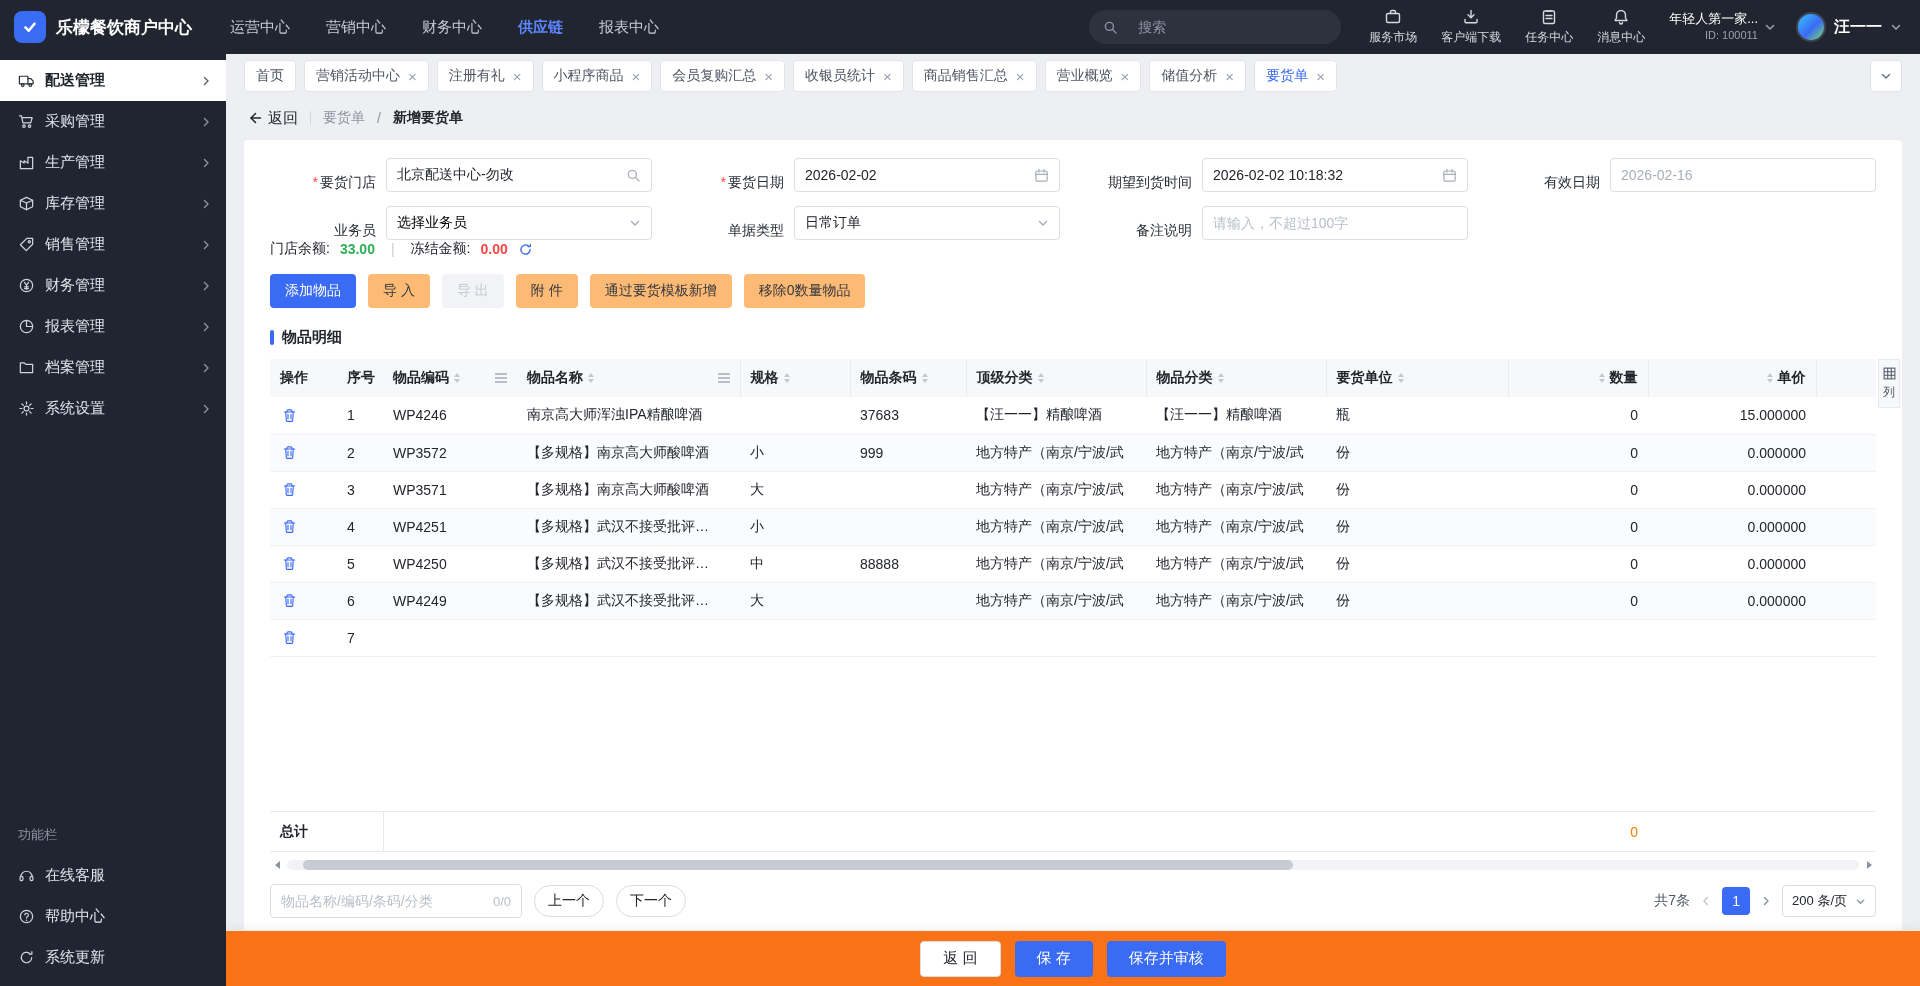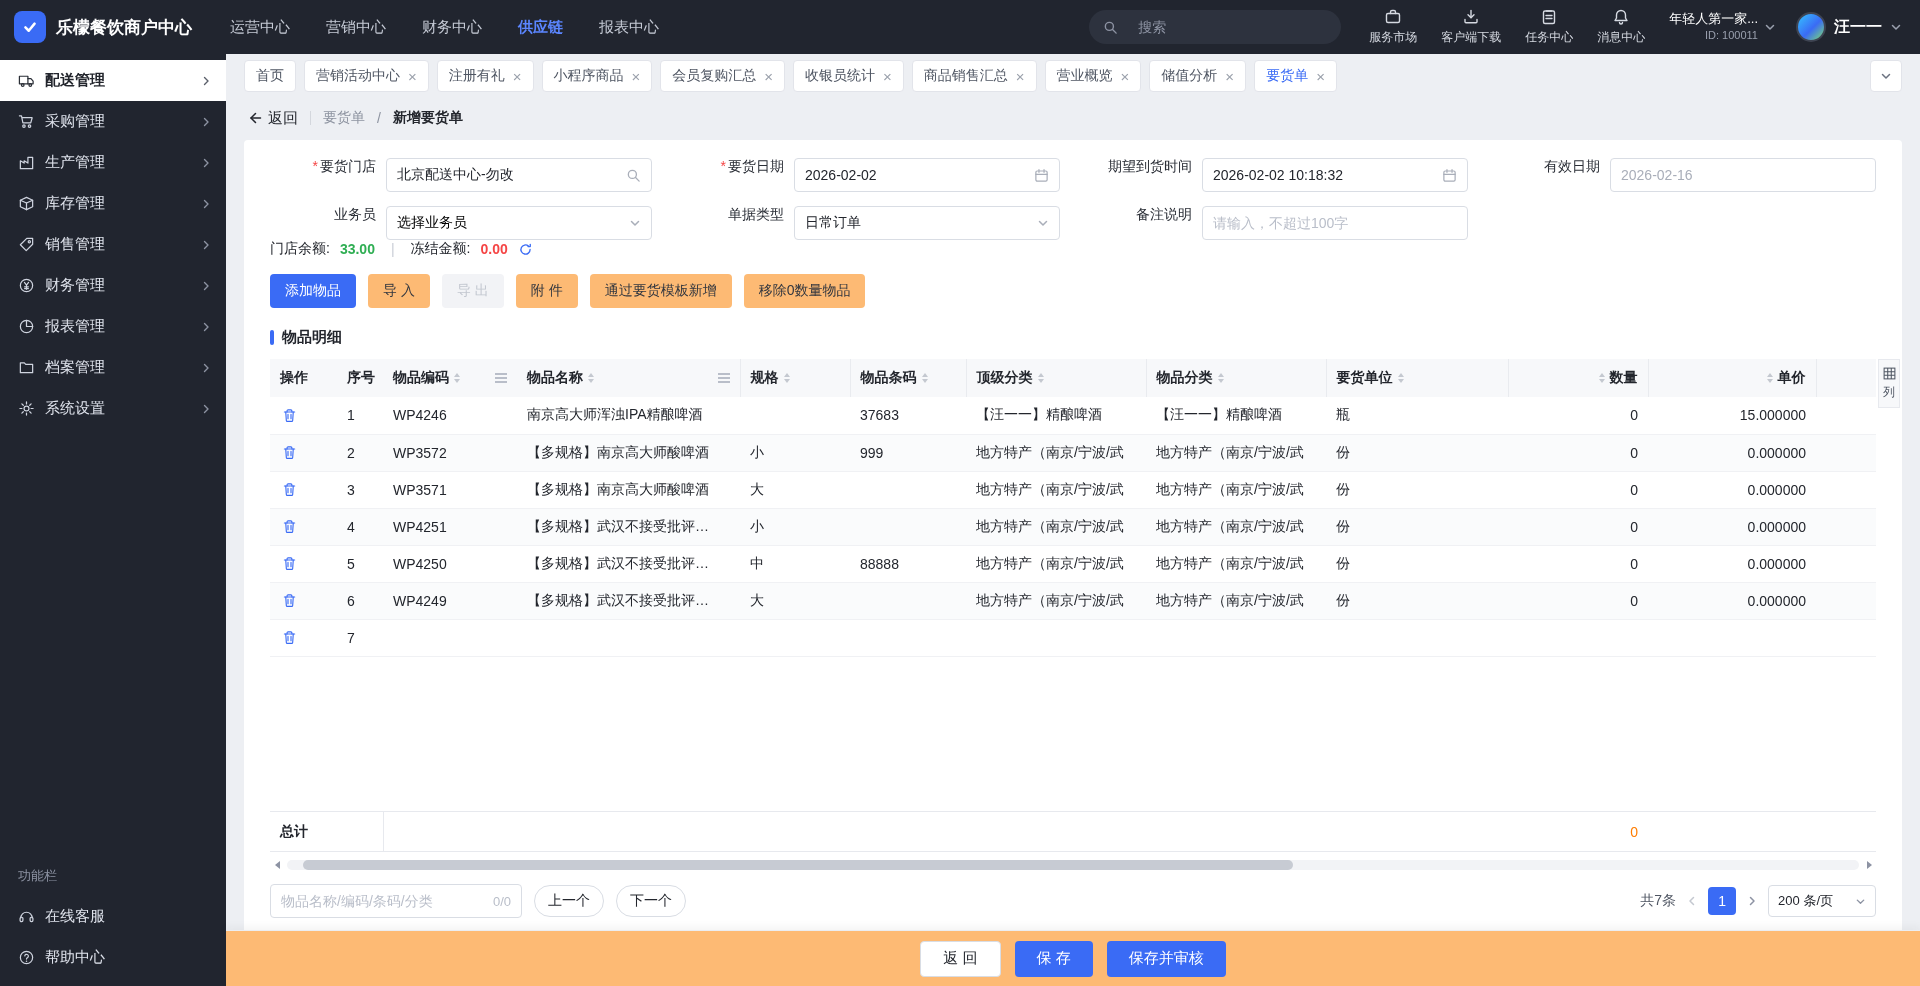--- a/index.html
+++ b/index.html
@@ -55,21 +55,21 @@
 .back-link{display:flex;align-items:center;gap:6px;font-size:15px;color:#23262d;cursor:pointer}
 .crumb-divider{width:1px;height:14px;background:#d4d7dd}
 .crumb-parent{color:#8d93a0}
 .crumb-sep{color:#8d93a0}
 .crumb-current{font-weight:bold}
 
 .card{flex:1;margin:2px 18px 0;background:#fff;border-radius:4px 4px 0 0;padding:18px 26px 0;display:flex;flex-direction:column;min-height:0}
 
 
 .form-grid{display:grid;grid-template-columns:repeat(4,1fr);column-gap:26px;row-gap:14px}
-.field{display:flex;align-items:flex-start;min-width:0}
+.field{display:flex;align-items:flex-end;min-width:0}
 .f-label{width:116px;flex-shrink:0;text-align:right;padding-right:10px;color:#2a2e36;white-space:nowrap}
 .star{color:#f54545;margin-right:2px;font-style:normal}
 .control{flex:1;height:34px;border:1px solid #d9dde4;border-radius:4px;display:flex;align-items:center;gap:6px;padding:0 10px;background:#fff;min-width:0;cursor:text}
 .control .tail{color:#a9aeb9;flex-shrink:0;display:flex}
 .control.disabled input{color:#a9aeb9}
 .control .value{flex:1;white-space:nowrap;overflow:hidden}
 .control .ph{color:#000000}
 .control.select{cursor:pointer}
 
 
@@ -118,24 +118,24 @@
 
 .pager{display:flex;align-items:center;gap:12px;padding:6px 0 12px}
 .pg-search{width:252px;height:34px;border:1px solid #d9dde4;border-radius:4px;display:flex;align-items:center;padding:0 10px;}
 .pg-counter{color:#b9bec9;font-size:13px;flex-shrink:0}
 .pg-btn{height:32px;padding:0 13px;background:#fff;border:1px solid #d9dde4;border-radius:16px;font-size:14px;color:#23262d}
 .pg-right{margin-left:auto;display:flex;align-items:center;gap:10px}
 .pg-total{color:#4e5562}
 .pg-chev{color:#c4c8d0;cursor:pointer;display:flex}
 .pg-chev.on{color:#8d93a3}
 .pg-num{width:28px;height:28px;background:#3a6bf5;color:#fff;border-radius:4px;display:flex;align-items:center;justify-content:center;cursor:pointer}
-.pg-size{height:32px;border:1px solid #d9dde4;border-radius:4px;display:flex;align-items:center;gap:22px;padding:0 9px;font-size:13px;cursor:pointer;color:#23262d;white-space:nowrap}
-
-
-.actionbar{height:56px;background:#fdba74;border-top:1px solid #ebedf1;box-shadow:0 -3px 8px rgba(31,35,41,.05);display:flex;align-items:center;justify-content:center;gap:14px;flex-shrink:0}
+.pg-size{height:32px;border:1px solid #d9dde4;border-radius:4px;display:flex;align-items:center;gap:8px;padding:0 9px;font-size:13px;cursor:pointer;color:#23262d;white-space:nowrap}
+
+
+.actionbar{height:56px;background:#f97316;border-top:1px solid #ebedf1;box-shadow:0 -3px 8px rgba(31,35,41,.05);display:flex;align-items:center;justify-content:center;gap:14px;flex-shrink:0}
 .act-btn{height:36px;padding:0 22px;border-radius:4px;font-size:15px}
 .act-back{background:#fff;border:1px solid #d9dde4;color:#23262d}
 .act-save{background:#3a6bf5;border:none;color:#fff}
 </style>
 </head>
 <body>
 
 <header class="topbar">
   <div class="brand">
     <span class="logo">
@@ -370,20 +370,29 @@
       <div class="side-item">
         <span class="s-ic">
             <svg width="17" height="17" viewBox="0 0 18 18" fill="none" stroke="currentColor" stroke-width="1.3" stroke-linecap="round" stroke-linejoin="round">
               <circle cx="9" cy="9" r="6.5"></circle>
               <path d="M7.2 7.2a1.9 1.9 0 1 1 2.7 2c-.6.4-.9.7-.9 1.4"></path>
               <circle cx="9" cy="13" r="0.8" fill="currentColor" stroke="none"></circle>
             </svg>
           </span>
         <span>帮助中心</span>
       </div>
+      <div class="side-item">
+        <span class="s-ic">
+            <svg width="17" height="17" viewBox="0 0 18 18" fill="none" stroke="currentColor" stroke-width="1.3" stroke-linecap="round" stroke-linejoin="round">
+              <path d="M14.5 9a5.5 5.5 0 1 1-2-4.2"></path>
+              <path d="M14.7 2.8v2.7H12"></path>
+            </svg>
+          </span>
+        <span>系统更新</span>
+      </div>
     </div>
   </aside>
 
   <div class="main">
 
     <div class="tabbar">
       <span class="tab">
           <span>首页</span>
         </span>
       <span class="tab">

